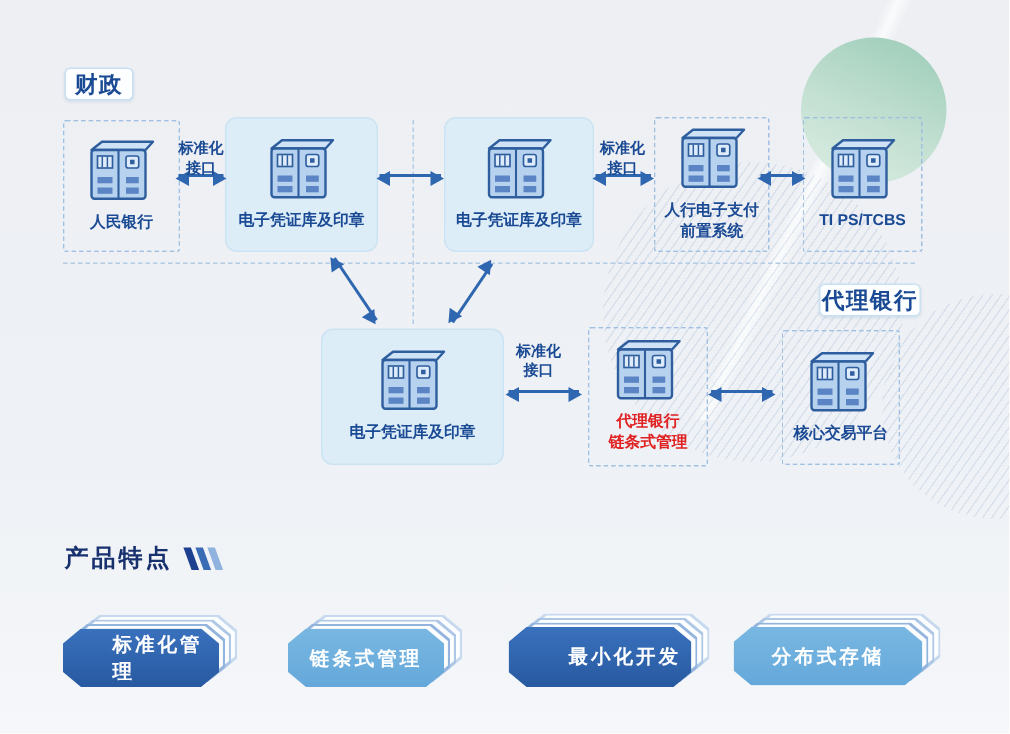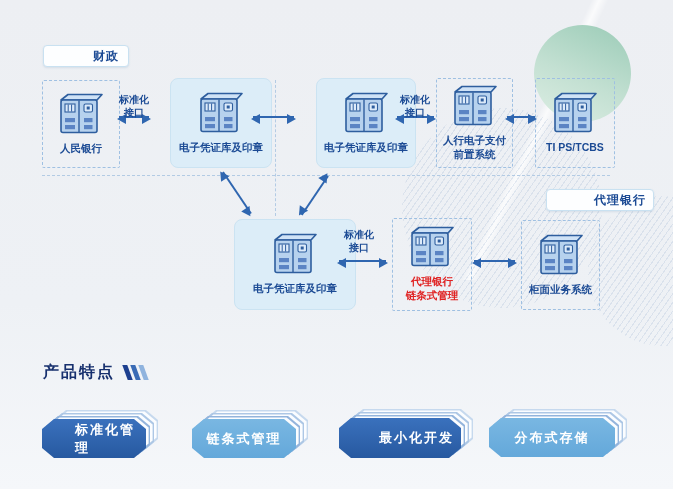--- a/index.html
+++ b/index.html
@@ -26,30 +26,29 @@
     position:absolute;left:380px;top:-60px;width:340px;height:340px;z-index:0;
     background:linear-gradient(115deg,transparent 48%,rgba(255,255,255,.75) 49.6%,transparent 51.5%);
   }
   
   .div-h{position:absolute;left:42px;top:175px;width:568px;border-top:1px dashed #b3cbe4;z-index:0;}
   .div-v{position:absolute;left:275px;top:80px;height:136px;border-left:1px dashed #b3cbe4;z-index:0;}
   
   .tag{
     position:absolute;z-index:3;display:flex;align-items:center;justify-content:center;
     background:#fdfeff;border:1px solid #c9e1f1;border-radius:4px;
-    font-size:12px;font-weight:700;color:#1b4a94;letter-spacing:1px;
+    font-size:15px;font-weight:700;color:#1b4a94;letter-spacing:1px;
     box-shadow:0 1px 2px rgba(100,140,180,.18);
-    padding-left:40px;
   }
   
   .node{
     position:absolute;z-index:1;display:flex;flex-direction:column;
     align-items:center;justify-content:center;gap:7px;text-align:center;
   }
-  .node.solid{background:#dcedf8;border:1px solid #cbe3f2;border-radius:8px;margin-left:20px;}
+  .node.solid{background:#dcedf8;border:1px solid #cbe3f2;border-radius:8px;}
   .node.dashed{border:1px dashed #9fc0e2;border-radius:2px;}
   .nlabel{font-size:10.5px;font-weight:700;color:#1b4a94;line-height:1.3;}
   .nlabel.alert{color:#e02222;}
   .server svg{display:block;}
   
   .arr{position:absolute;height:0;border-top:2px solid #2f66b0;z-index:2;transform-origin:0 1px;}
   .arr::before,.arr::after{content:"";position:absolute;top:-4px;width:0;height:0;
     border-top:5px solid transparent;border-bottom:5px solid transparent;}
   .arr::before{left:-2px;border-right:9px solid #2f66b0;}
   .arr::after{right:-2px;border-left:9px solid #2f66b0;}
@@ -254,21 +253,21 @@
   <line x1="10.2" y1="11.5" x2="10.2" y2="18.5" stroke="#2e5e9e" stroke-width="1"></line>
   <line x1="13.6" y1="11.5" x2="13.6" y2="18.5" stroke="#2e5e9e" stroke-width="1"></line>
   <rect x="26" y="11" width="8.5" height="8" rx="1.5" fill="#ddebfa" stroke="#2e5e9e" stroke-width="1.1"></rect>
   <rect x="28.7" y="13.5" width="3" height="3" fill="#2e5e9e"></rect>
   <rect x="7" y="25" width="10" height="4.2" fill="#5b84c4"></rect>
   <rect x="7" y="32" width="10" height="4.2" fill="#5b84c4"></rect>
   <rect x="26" y="25" width="8.5" height="4.2" fill="#5b84c4"></rect>
   <rect x="26" y="32" width="8.5" height="4.2" fill="#5b84c4"></rect>
 </svg>
       </span>
-    <span class="nlabel">柜面业务系统</span>
+    <span class="nlabel">核心交易平台</span>
   </div>
 
   <div class="arr" style="left:119px;top:116px;width:30px"></div>
   <div class="arr" style="left:253px;top:116px;width:41px"></div>
   <div class="arr" style="left:397px;top:116px;width:37px"></div>
   <div class="arr" style="left:507px;top:116px;width:28px"></div>
   <div class="arr" style="left:339px;top:260px;width:47px"></div>
   <div class="arr" style="left:474px;top:260px;width:41px"></div>
   <div class="arr" style="left:223px;top:171px;width:50px;transform:rotate(56deg)"></div>
   <div class="arr" style="left:328px;top:175px;width:47px;transform:rotate(124deg)"></div>

